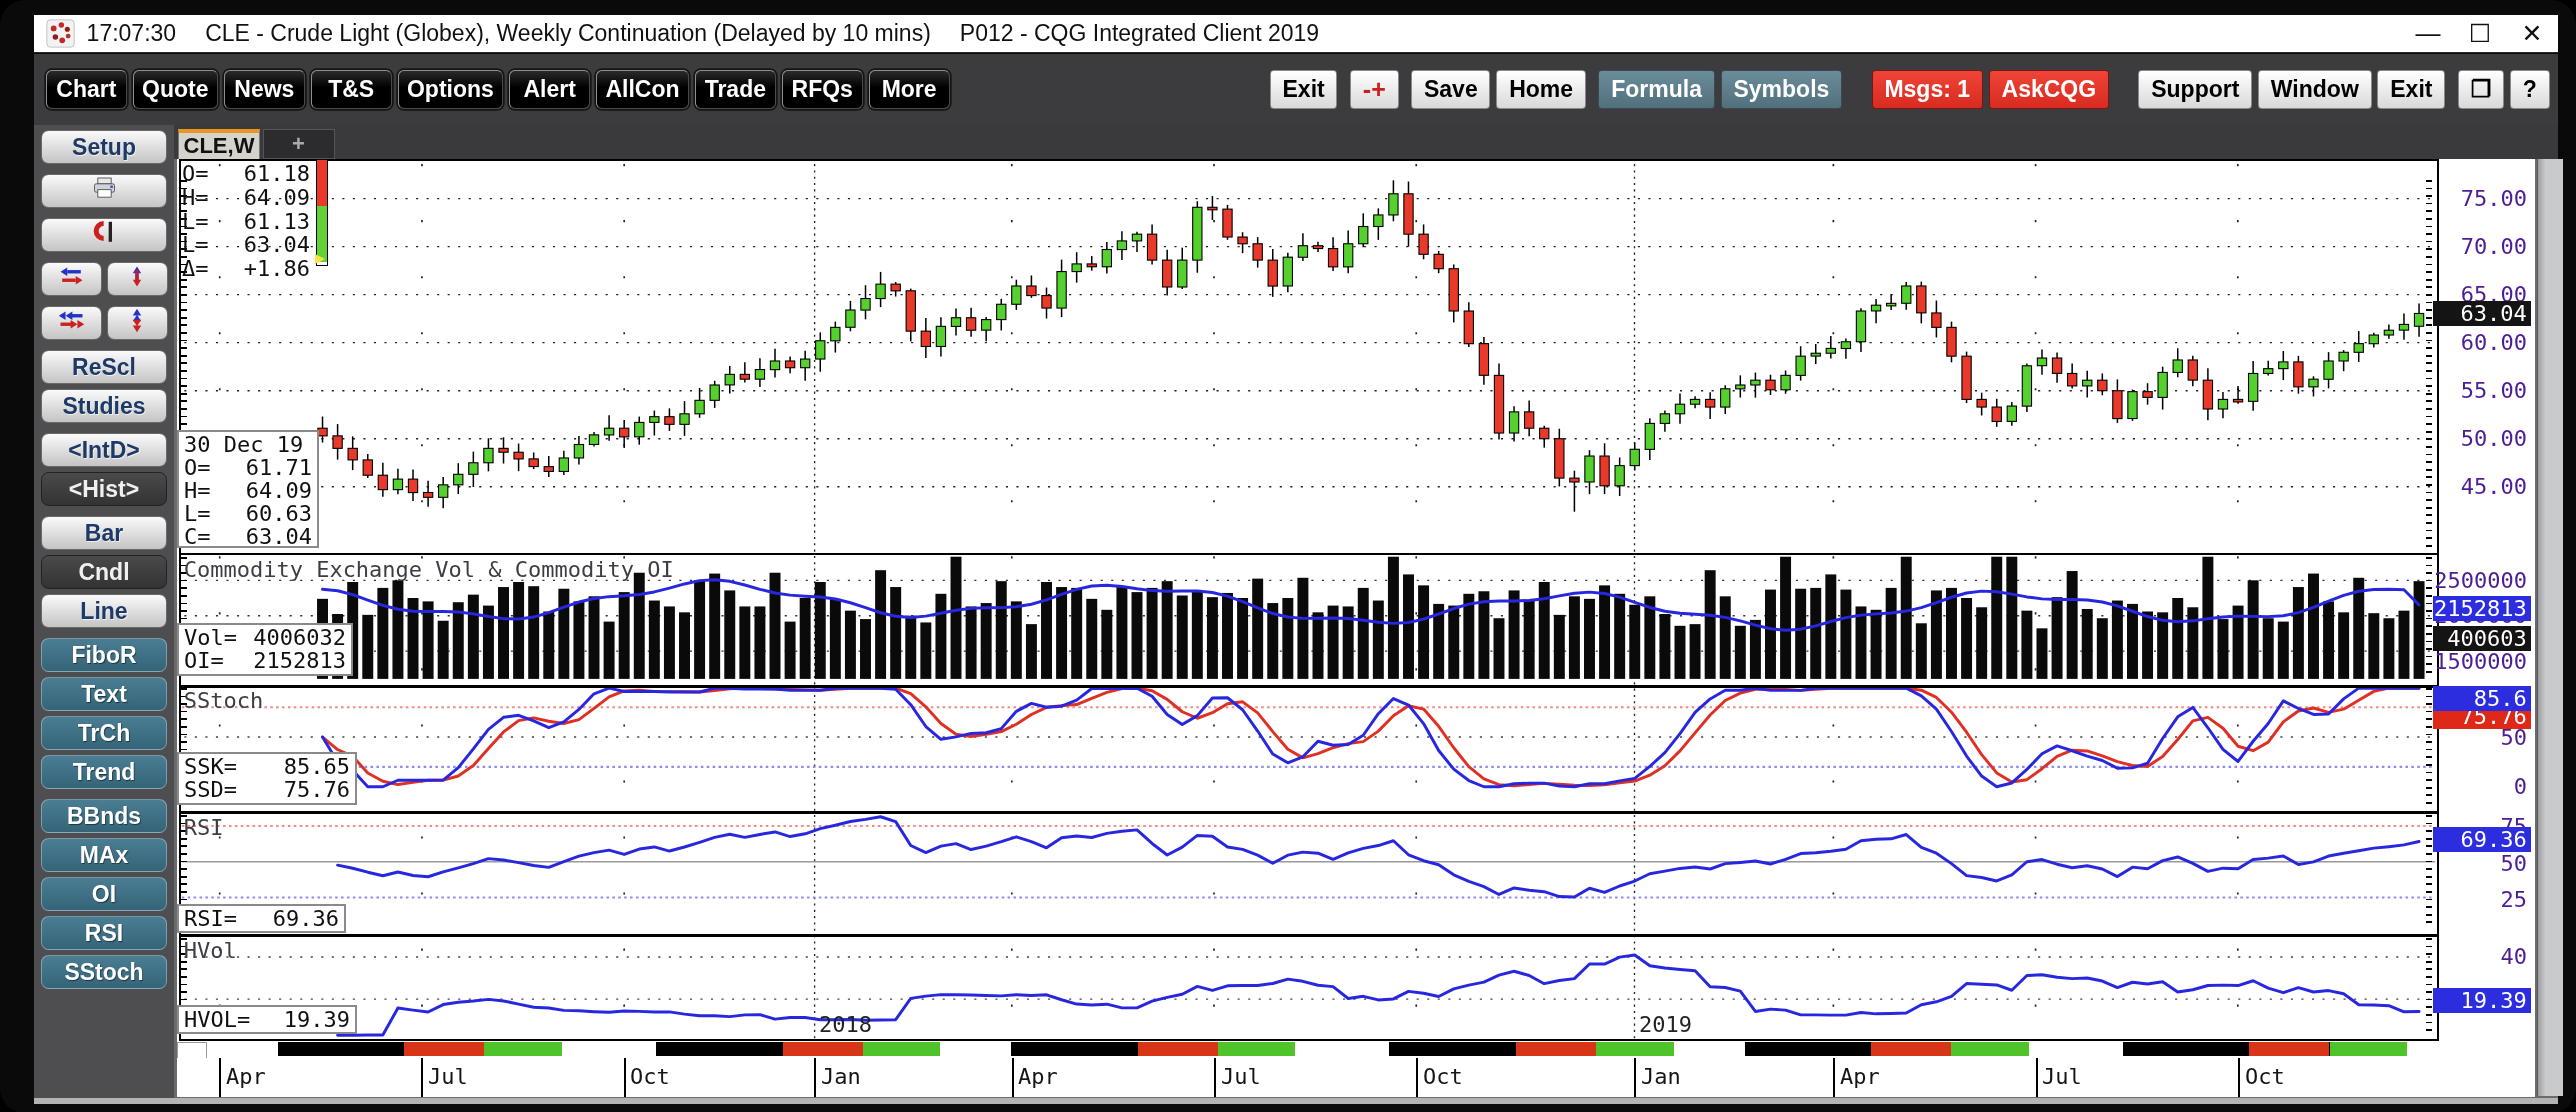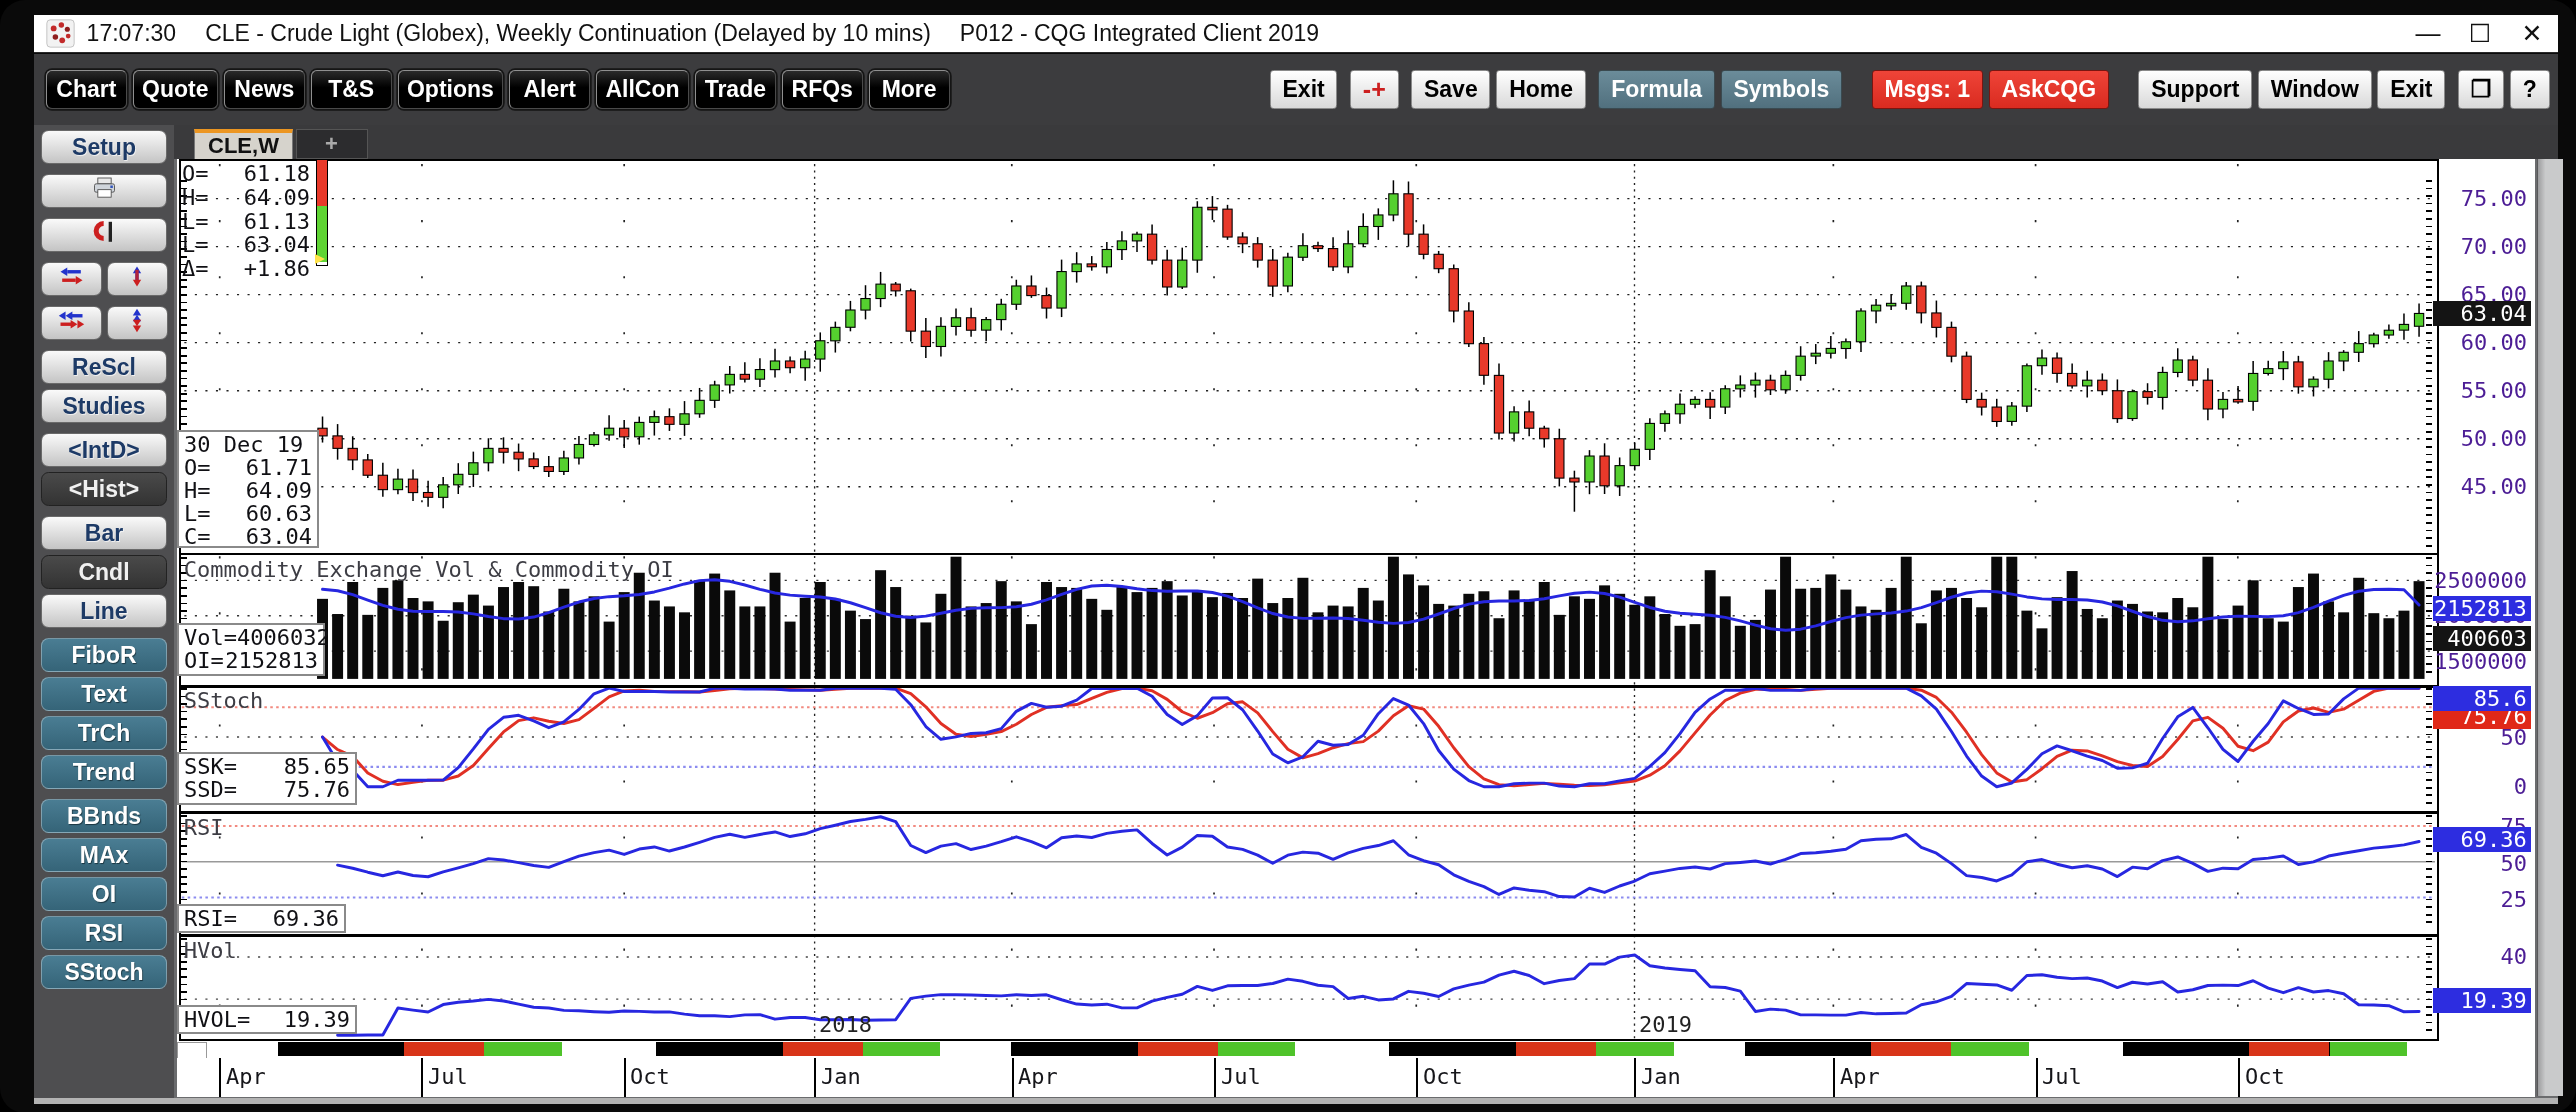--- a/index.html
+++ b/index.html
@@ -30,21 +30,21 @@
   .sb-group{margin:0 0 10px 0;display:flex;flex-direction:column;gap:5px;align-items:center;}
   .sb-row{flex-direction:row;gap:5px;justify-content:center;}
   .sb{width:126px;height:34px;display:flex;align-items:center;justify-content:center;font-size:23px;font-weight:bold;border-radius:7.6px;cursor:pointer;box-sizing:border-box;}
   .sb-half{width:61px;}
   .sb-light{background:linear-gradient(#fafafa,#c4c4c4);color:#1d3a66;border:0.8px solid #6a6a6a;text-shadow:0.8px 0.8px 0 #ffffffaa;}
   .sb-dark{background:linear-gradient(#4a4a4a,#333);color:#f0f0f0;border:0.8px solid #222;}
   .sb-teal{background:linear-gradient(#4a7d93,#356478);color:#fff;border:0.8px solid #ffffff55;text-shadow:0.8px 0.8px 0.8px #1c3742;}
   
   #tabstrip{position:absolute;left:140px;top:0;width:2384px;height:34px;background:#3a3a3c;display:flex;align-items:flex-end;}
   .tab{height:30px;display:flex;align-items:center;justify-content:center;font-size:22px;font-weight:bold;cursor:pointer;}
-  .tab-active{width:99px;background:#d6d3cc;color:#111;border-top:4.2px solid #ec9622;border-left:1.7px solid #777;border-right:1.7px solid #777;margin-left:20px;box-sizing:border-box;}
+  .tab-active{width:82px;background:#d6d3cc;color:#111;border-top:4.2px solid #ec9622;border-left:1.7px solid #777;border-right:1.7px solid #777;margin-left:4px;box-sizing:border-box;}
   .tab-plus{width:72px;background:#2c2c2e;color:#aaa;border:0.8px solid #555;box-sizing:border-box;margin-left:2.5px;}
   
   #chartwin{position:absolute;left:143px;top:34px;width:2358px;height:937px;background:#fff;}
   #plot-svg{position:absolute;left:0;top:0;}
   .panel{position:absolute;left:1.7px;width:2260px;border:2.5px solid #000;box-sizing:border-box;pointer-events:none;}
   .ruler{position:absolute;width:5.9px;background-image:repeating-linear-gradient(180deg,#000 0 1.7px,transparent 1.7px 7.6px);pointer-events:none;}
   .mono{font-family:"DejaVu Sans Mono",monospace;}
   .ptitle{position:absolute;font-size:22px;color:#3d3d44;pointer-events:none;}
   .readout-row,.box-row{display:flex;justify-content:space-between;font-size:22px;color:#101014;line-height:23.6px;}
   #readout{position:absolute;left:5px;top:3.4px;width:128px;}
@@ -726,21 +726,21 @@
           <div class="box-row" style="line-height: 23px;">
             <span>L=</span>
             <span>60.63</span>
           </div>
           <div class="box-row" style="line-height: 23px;">
             <span>C=</span>
             <span>63.04</span>
           </div>
         </div>
         <div class="ptitle mono" style="left: 6.7px; top: 398px;">Commodity Exchange Vol &amp; Commodity OI</div>
-        <div class="databox mono" style="left: 0px; top: 464px; width: 148px;">
+        <div class="databox mono" style="left: 0px; top: 464px; width: 176px;">
           <div class="box-row">
             <span>Vol=</span>
             <span>4006032</span>
           </div>
           <div class="box-row">
             <span>OI=</span>
             <span>2152813</span>
           </div>
         </div>
         <div class="axis-label mono" style="left: 2256px; top: 409px;">2500000</div>

